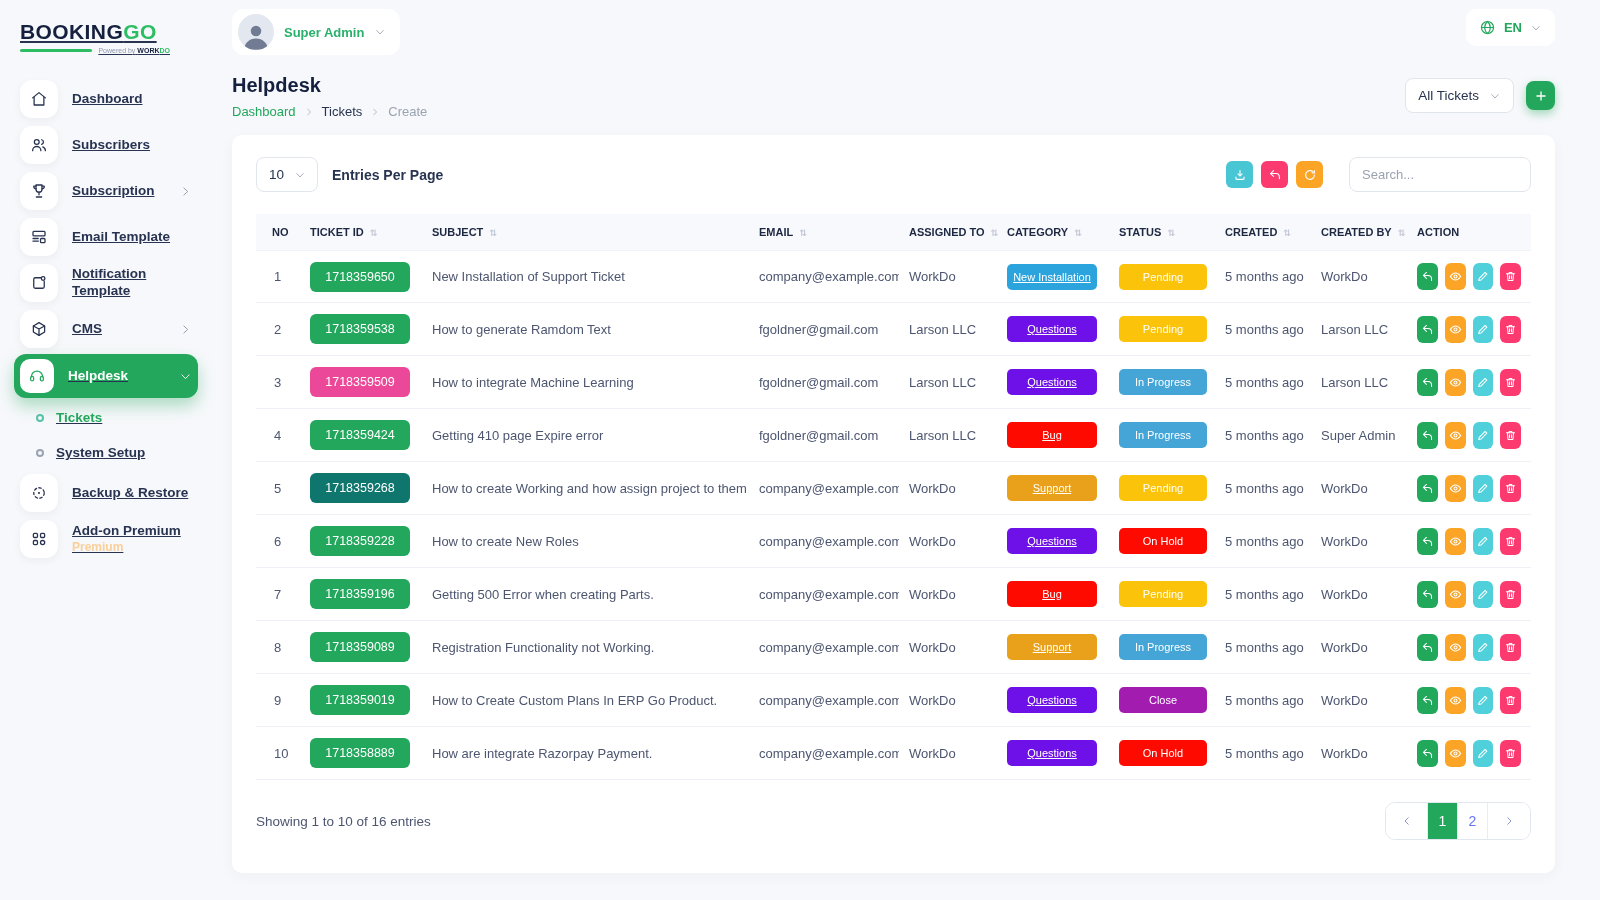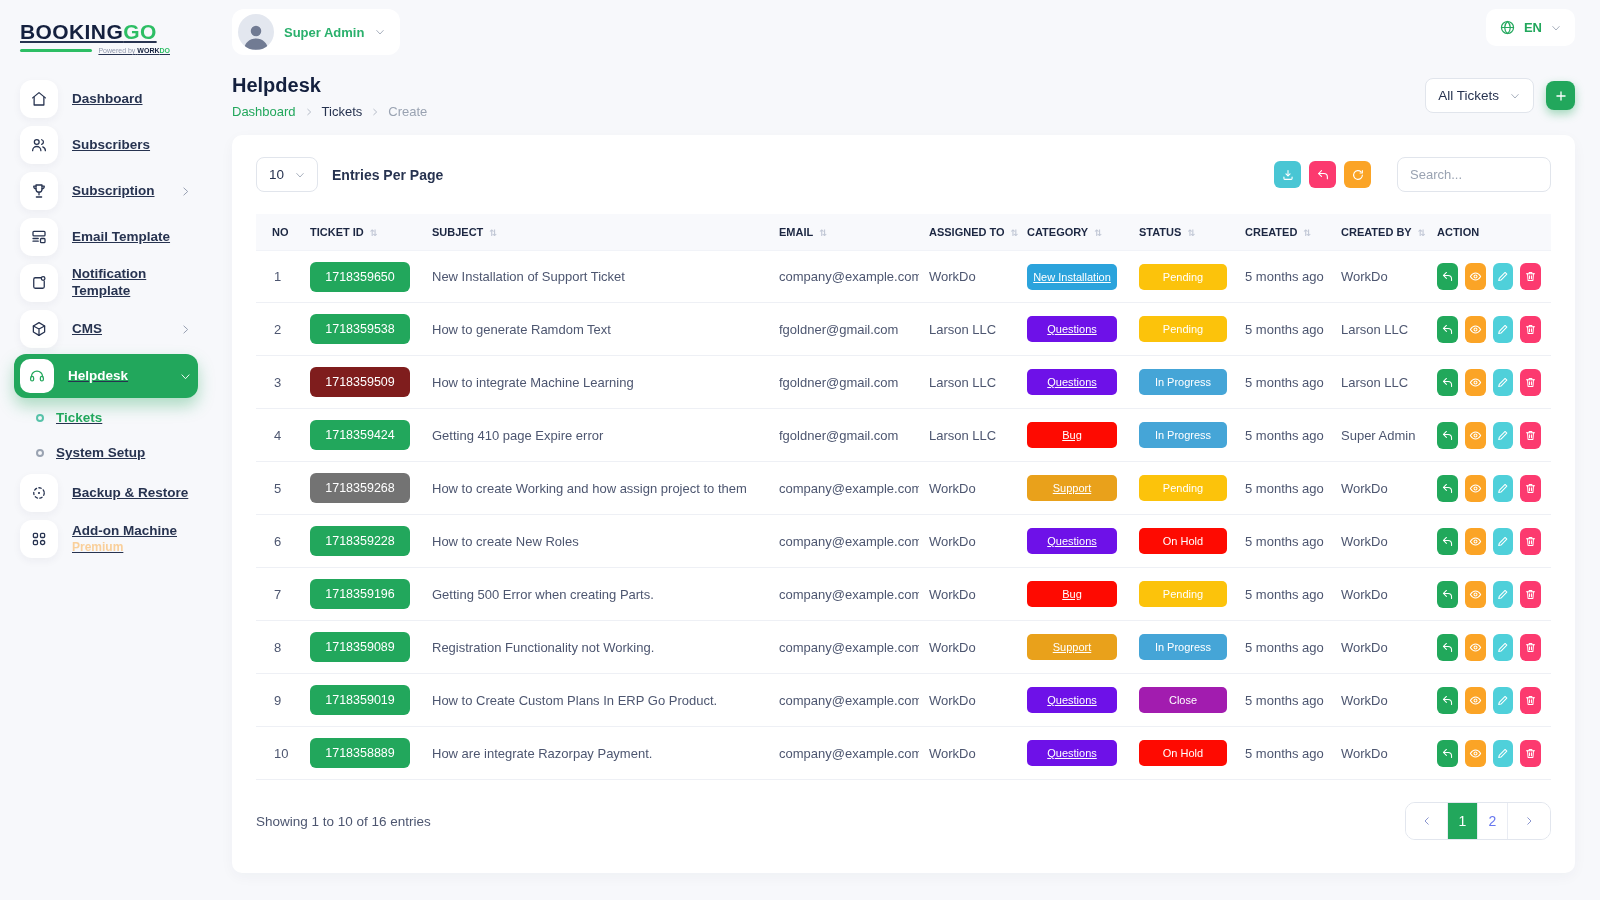--- a/index.html
+++ b/index.html
@@ -38,21 +38,21 @@
 
   .sub-item { display:flex; align-items:center; gap:12px; padding:10px 6px 10px 22px; cursor:pointer; }
   .bullet { width:8px; height:8px; border-radius:50%; border:2px solid #9aa3b2; }
   .sub-item.active .bullet { border-color:#57c2a9; }
   .sub-label { font-size:13.5px; font-weight:700; color:#273350; }
   .sub-item.active .sub-label { color:#22a75c; }
 
   .premium-tag { display:block; font-size:12px; font-weight:700; color:#f9cf9a; margin-top:1px; }
 
   
-  .main { flex:1; padding:0 25px 0 20px; }
+  .main { flex:1; padding:0 45px 0 20px; }
 
   .topbar { display:flex; justify-content:space-between; align-items:flex-start; padding-top:9px; height:62px; }
   .user-card { display:flex; align-items:center; gap:10px; background:#fff; border-radius:12px;
                padding:5px 14px 5px 6px; cursor:pointer; }
   .avatar { width:36px; height:36px; border-radius:50%; background:#e3e7ef; overflow:hidden;
             display:flex; align-items:center; justify-content:center; color:#717b93; }
   .avatar svg { width:30px; height:30px; margin-top:8px; fill:#717b93; stroke:none; }
   .user-name { font-size:13px; font-weight:700; color:#2ab06c; }
   .chev { color:#9aa3b2; display:flex; } .chev svg { width:12px; height:12px; }
 
@@ -81,21 +81,21 @@
           box-shadow:0 4px 14px rgba(30,40,80,.04); height:738px; }
 
   .toolbar { display:flex; align-items:center; justify-content:space-between; margin-bottom:22px; }
   .toolbar-left { display:flex; align-items:center; gap:14px; }
   .entries-select { width:62px; justify-content:space-between; }
   .entries-label { font-size:14px; font-weight:700; color:#273350; }
   .toolbar-right { display:flex; align-items:center; gap:8px; }
   .tool-btn { width:27px; height:27px; border:none; border-radius:6px; color:#fff; cursor:pointer;
               display:flex; align-items:center; justify-content:center; }
   .tool-btn svg { width:14px; height:14px; stroke-width:1.9; }
-  .search-input { width:154px; height:35px; border:1px solid #e1e5ec; border-radius:8px; padding:0 12px;
+  .search-input { width:182px; height:35px; border:1px solid #e1e5ec; border-radius:8px; padding:0 12px;
                   font-size:13px; color:#273350; background:#fff; outline:none; margin-left:18px;
                   font-family:"Liberation Sans","DejaVu Sans",sans-serif; }
   .search-input::placeholder { color:#9aa3b2; }
 
   table { width:100%; border-collapse:separate; border-spacing:0; table-layout:fixed; }
   thead th { background:#f8f9fc; font-size:11px; font-weight:700; color:#1c2742; text-transform:uppercase;
              text-align:left; padding:12px 10px; white-space:nowrap; cursor:pointer; }
   thead th .sort { color:#c2c8d6; font-size:9px; margin-left:6px; letter-spacing:-1px; }
   thead th:first-child { padding-left:16px; }
   tbody td { font-size:13px; color:#4d5670; padding:0 10px; height:53px; border-bottom:1px solid #eef0f5;
@@ -258,21 +258,21 @@
 
       <div class="side-item">
         <span class="icon-box">
             <svg viewBox="0 0 24 24">
               <rect x="4.5" y="4.5" width="5.5" height="5.5" rx="1.5"></rect>
               <rect x="14" y="4.5" width="5.5" height="5.5" rx="1.5"></rect>
               <rect x="4.5" y="14" width="5.5" height="5.5" rx="1.5"></rect>
               <circle cx="16.8" cy="16.8" r="2.8"></circle>
             </svg>
           </span>
-        <span class="side-label"><span>Add-on Machine</span><span class="premium-tag">Premium</span></span>
+        <span class="side-label"><span>Add-on Premium</span><span class="premium-tag">Premium</span></span>
       </div>
 
     </nav>
   </aside>
 
   <main class="main">
 
     <div class="topbar">
       <div class="user-card">
         <span class="avatar">
@@ -482,21 +482,21 @@
                       <path d="M9.5 7V4.8h5V7"></path>
                       <path d="m6.5 7 1 12.5h9L17.5 7"></path>
                       <path d="M10.2 10.5v5.5M13.8 10.5v5.5"></path>
                     </svg>
                   </button>
     </span>
               </td>
   </tr>
   <tr>
     <td>3</td>
-    <td><span class="ticket-badge" style="background:#7f1d1d">1718359509</span></td>
+    <td><span class="ticket-badge" style="background:#ec4899">1718359509</span></td>
     <td>How to integrate Machine Learning</td>
     <td>fgoldner@gmail.com</td>
     <td>Larson LLC</td>
     <td><span class="cat-badge" style="background:#6e11e8">Questions</span></td>
     <td><span class="status-badge" style="background:#45a5d7">In Progress</span></td>
     <td>5 months ago</td>
     <td>Larson LLC</td>
     <td>
                 <span class="actions-cell">
                   <button class="action-btn" style="background:#21a85b">
@@ -562,21 +562,21 @@
                       <path d="M9.5 7V4.8h5V7"></path>
                       <path d="m6.5 7 1 12.5h9L17.5 7"></path>
                       <path d="M10.2 10.5v5.5M13.8 10.5v5.5"></path>
                     </svg>
                   </button>
     </span>
               </td>
   </tr>
   <tr>
     <td>5</td>
-    <td><span class="ticket-badge" style="background:#737373">1718359268</span></td>
+    <td><span class="ticket-badge" style="background:#0f766e">1718359268</span></td>
     <td>How to create Working and how assign project to them</td>
     <td>company@example.com</td>
     <td>WorkDo</td>
     <td><span class="cat-badge" style="background:#e9a11b">Support</span></td>
     <td><span class="status-badge" style="background:#fcc30b">Pending</span></td>
     <td>5 months ago</td>
     <td>WorkDo</td>
     <td>
                 <span class="actions-cell">
                   <button class="action-btn" style="background:#21a85b">

